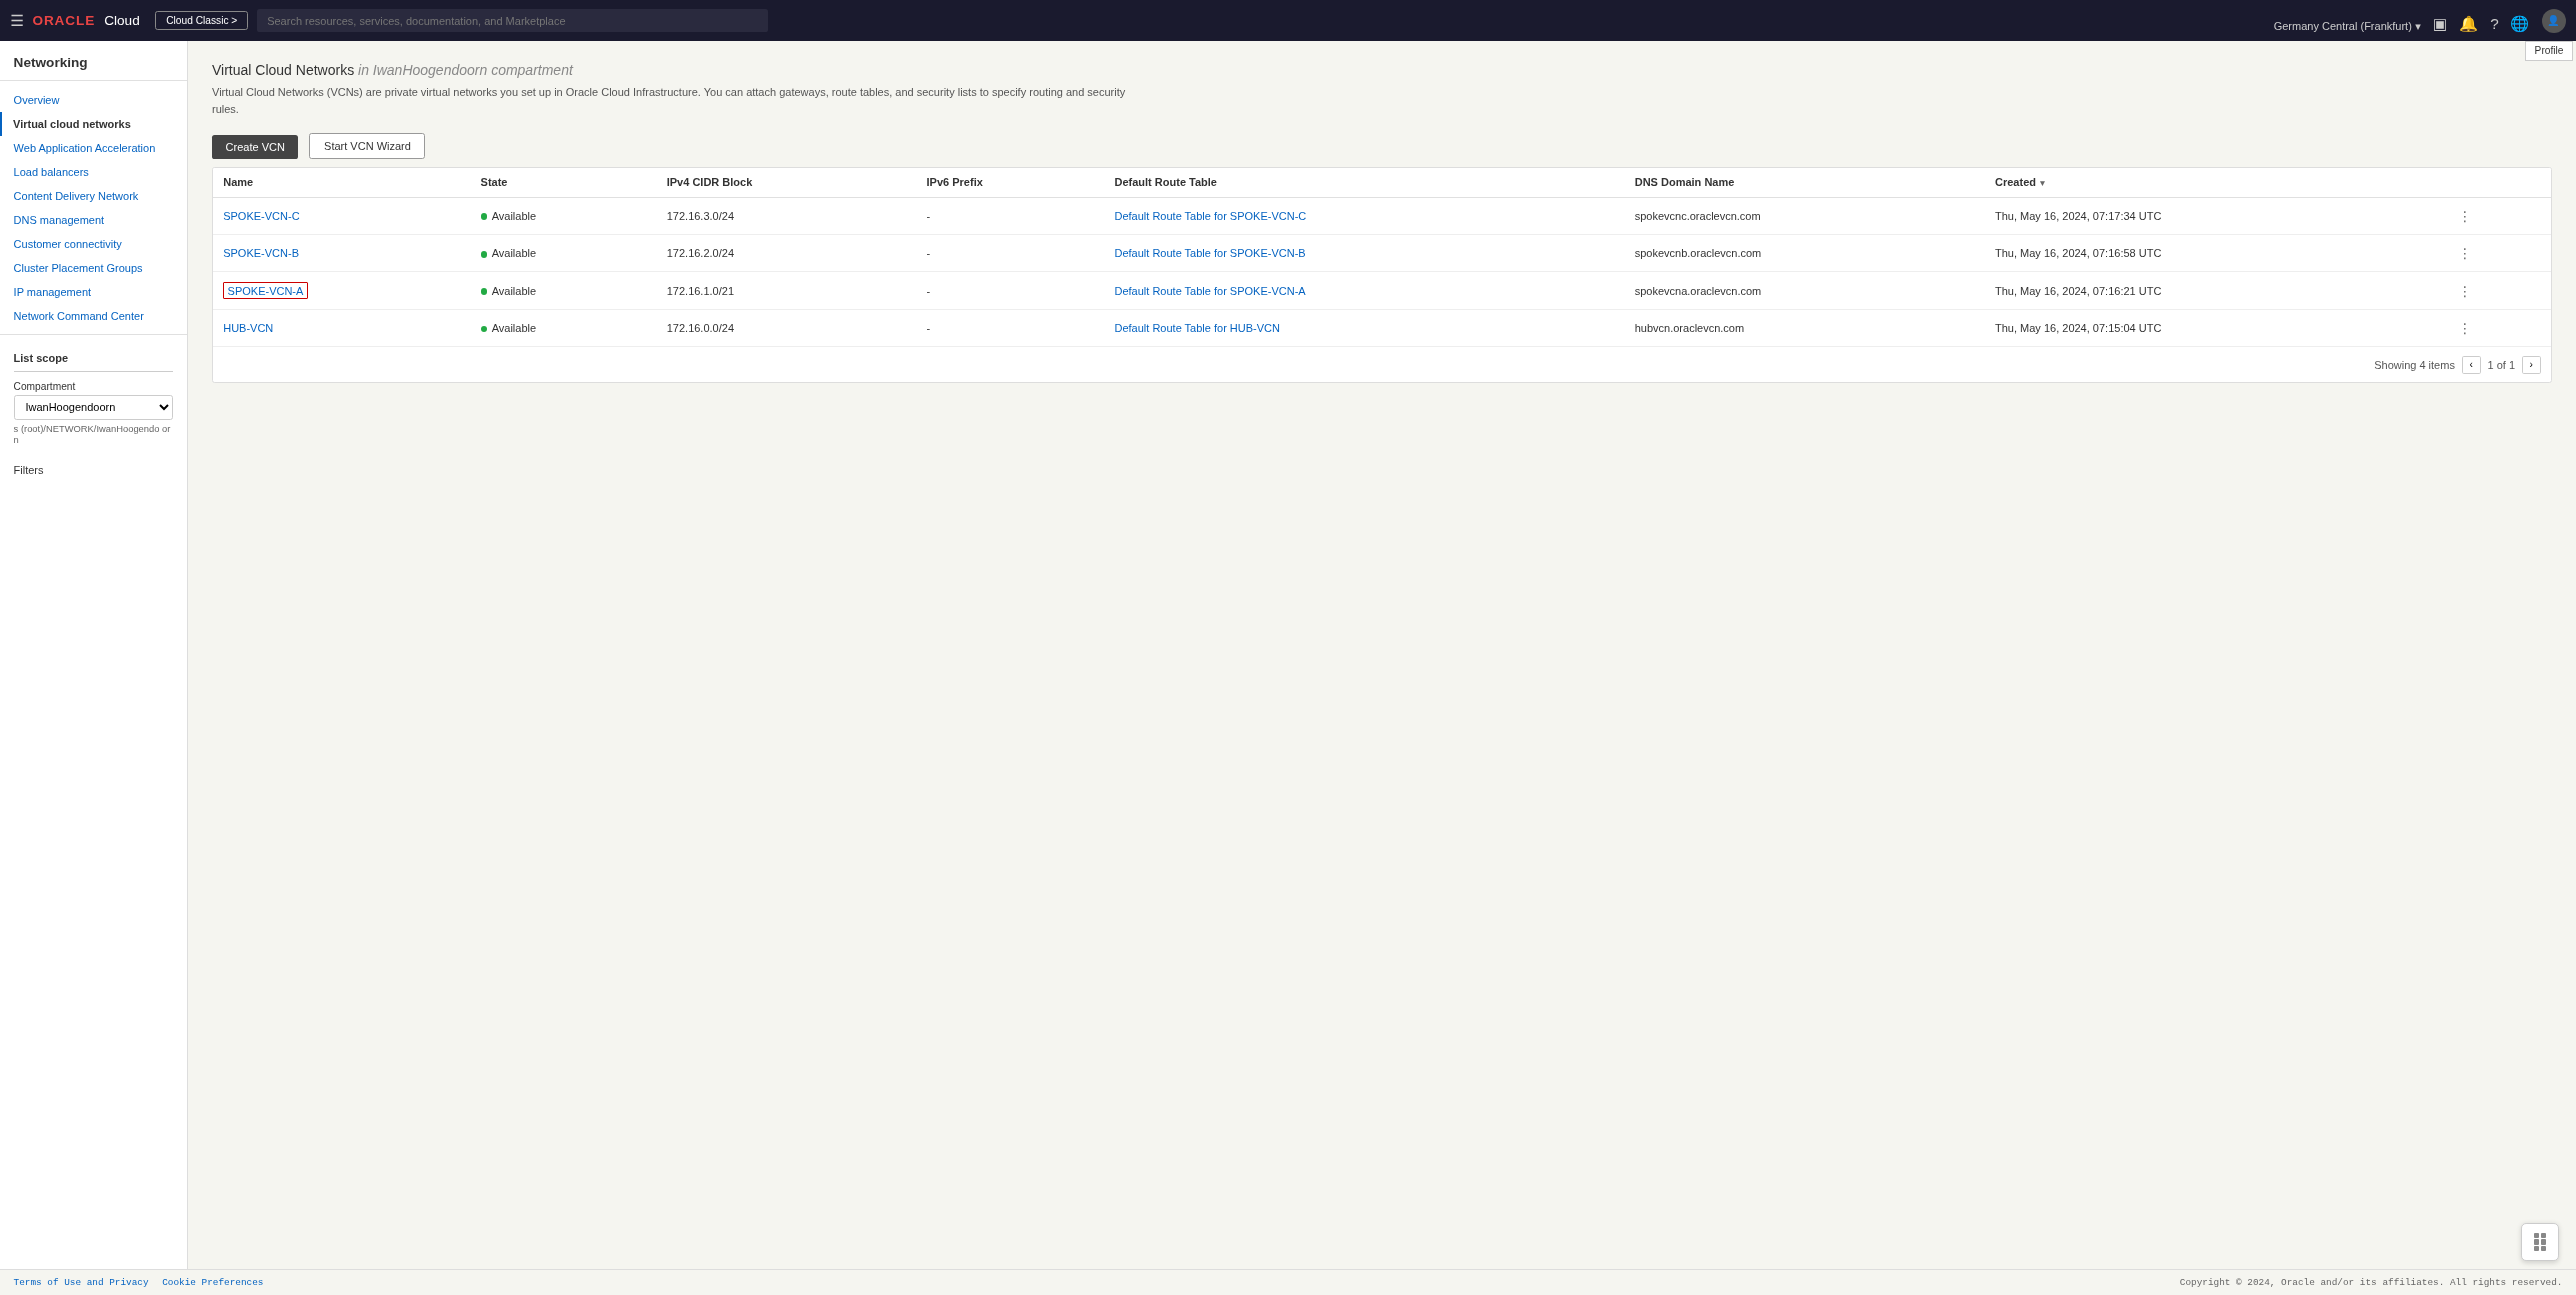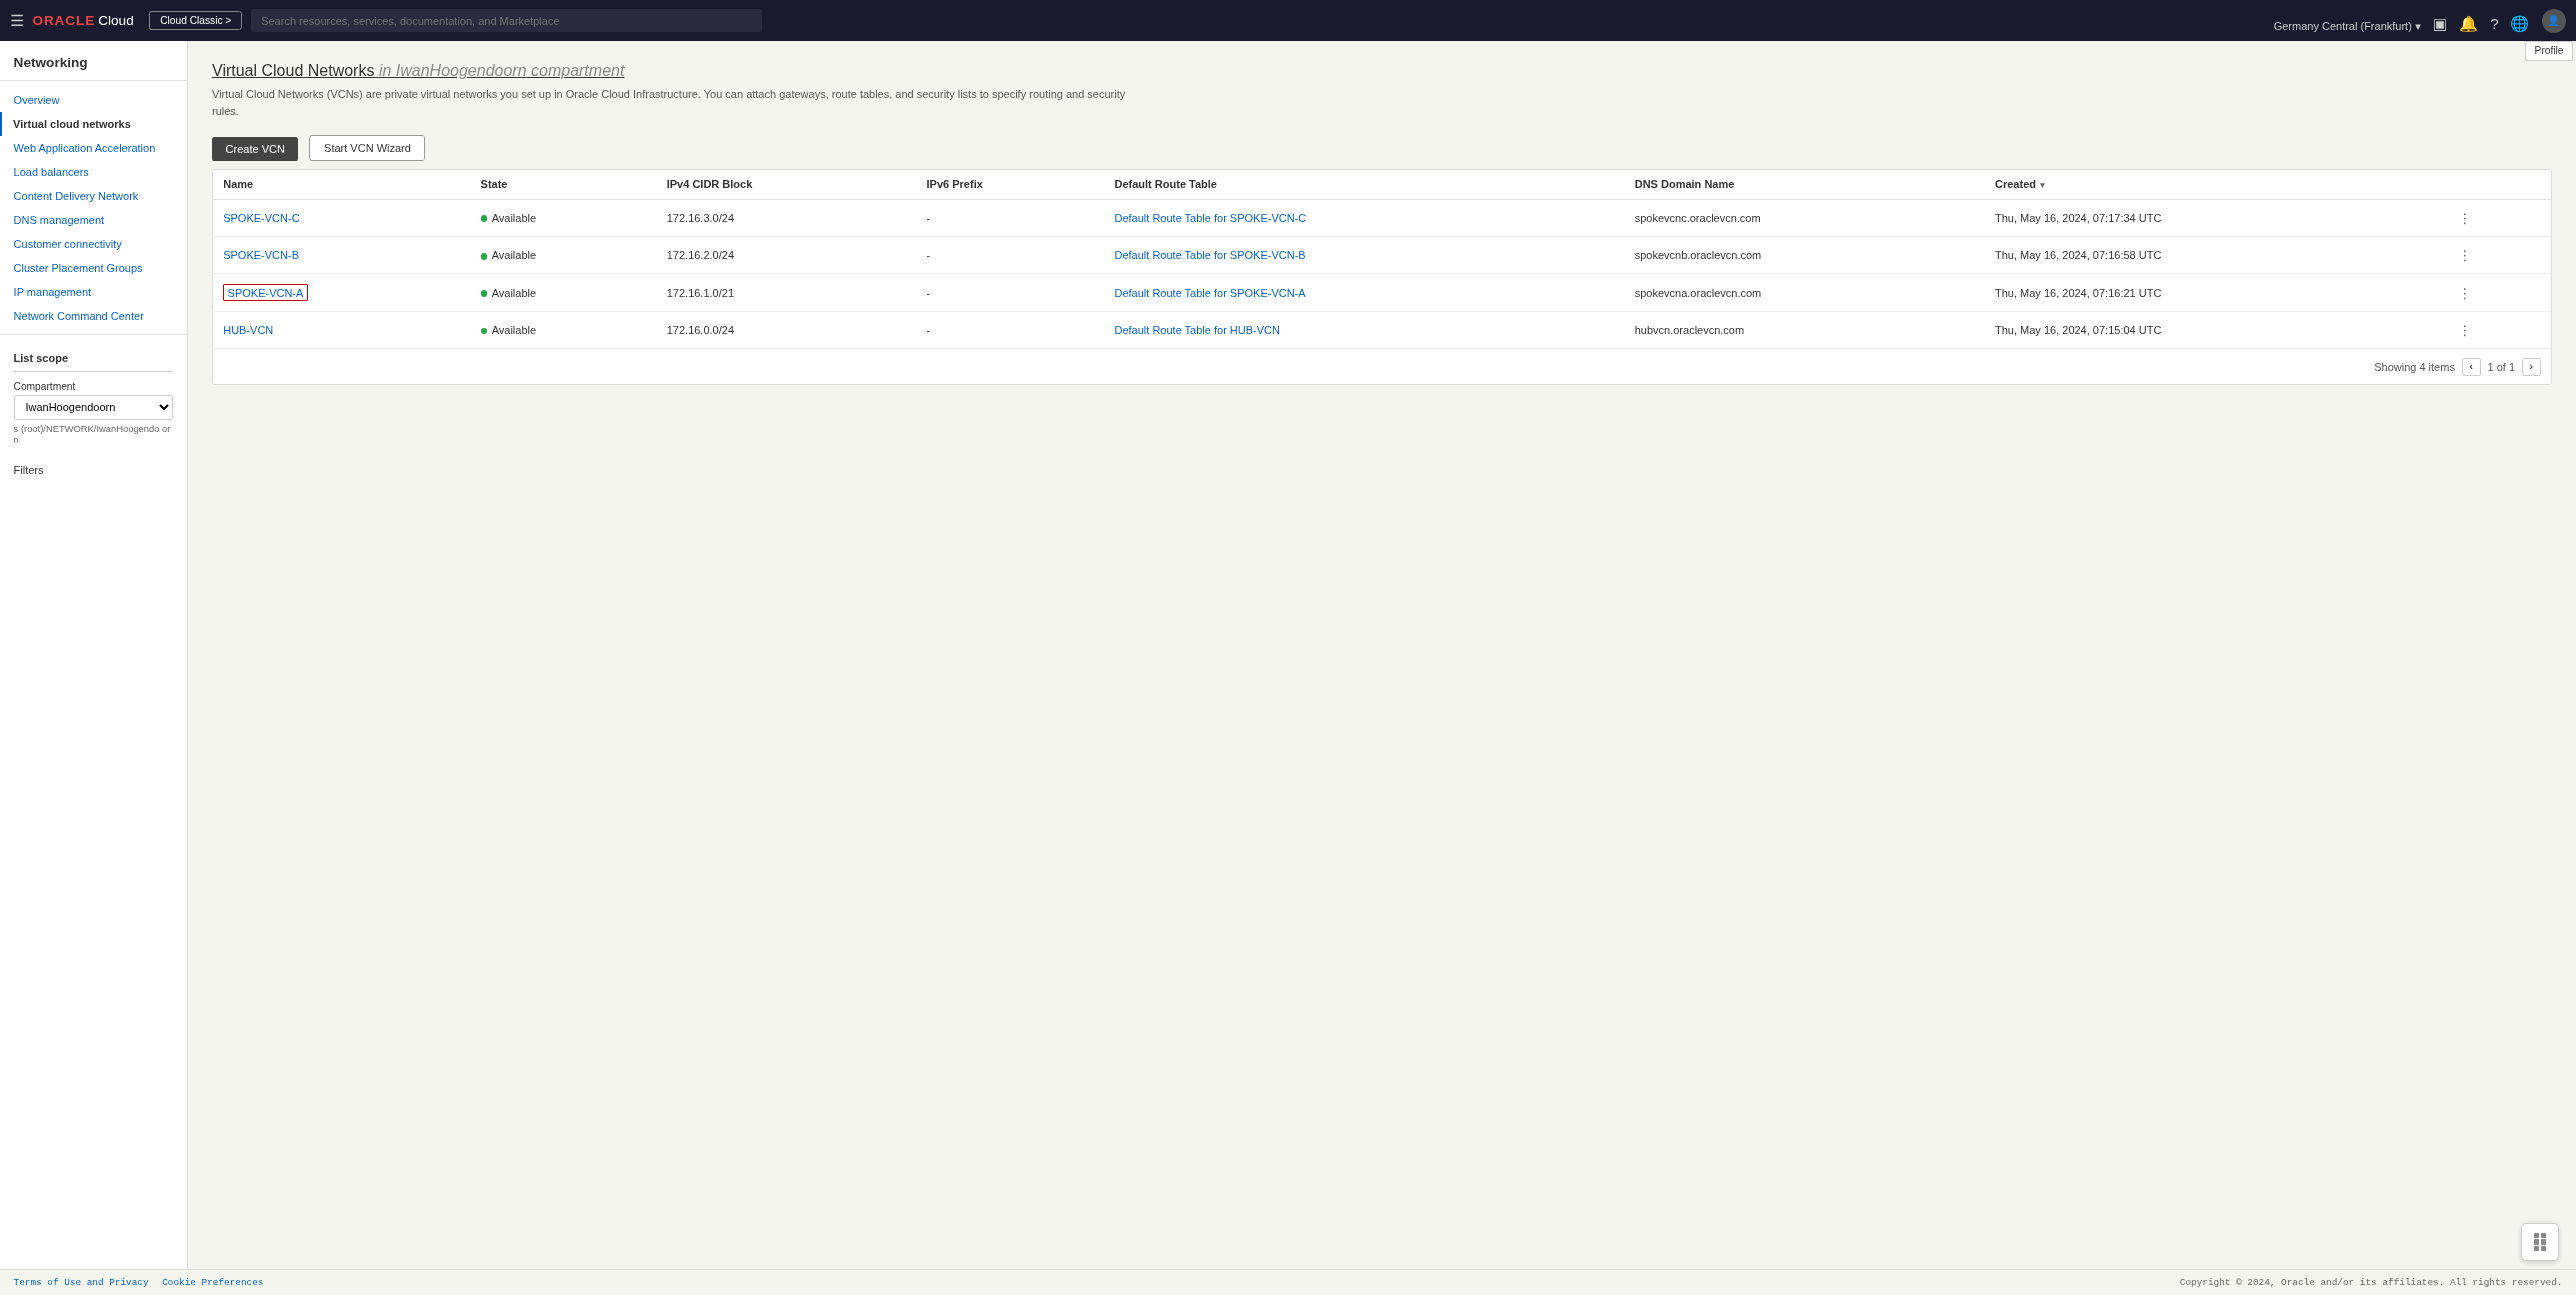--- a/index.html
+++ b/index.html
@@ -11,21 +11,21 @@
       color: #fff;
       display: flex;
       align-items: center;
       height: 41px;
       padding: 0 10.2px;
       gap: 8.5px;
       flex-shrink: 0;
       position: relative;
     }
     .topnav-hamburger { font-size: 15.3px; cursor: pointer; color: #ccc; }
-    .topnav-logo { display: flex; align-items: center; gap: 3px; margin-right: 6.8px; }
+    .topnav-logo { display: flex; align-items: center; gap: 9px; margin-right: 6.8px; }
     .logo-oracle { color: #e84444; font-weight: bold; font-size: 13.6px; letter-spacing: 0.9px; }
     .logo-cloud { color: #fff; font-size: 13.6px; }
     .topnav-classic-btn {
       border: 0.9px solid #888;
       background: transparent;
       color: #fff;
       padding: 3.4px 10.2px;
       border-radius: 2.6px;
       cursor: pointer;
       font-size: 10.2px;
@@ -152,25 +152,24 @@
     
     .main-content {
       flex: 1;
       padding: 20.5px 24px;
       overflow-y: auto;
       background: #f5f5f0;
     }
 
     
     .page-title {
-      font-size: 16px;
+      font-size: 14px;
       font-weight: normal;
       color: #333;
       margin-bottom: 6.8px;
-      text-decoration: underline;
     }
     .page-title em { color: #888; font-style: italic; }
     .page-description {
       font-size: 11px;
       color: #555;
       margin-bottom: 15.3px;
       max-width: 938px;
       line-height: 1.5;
     }
 

